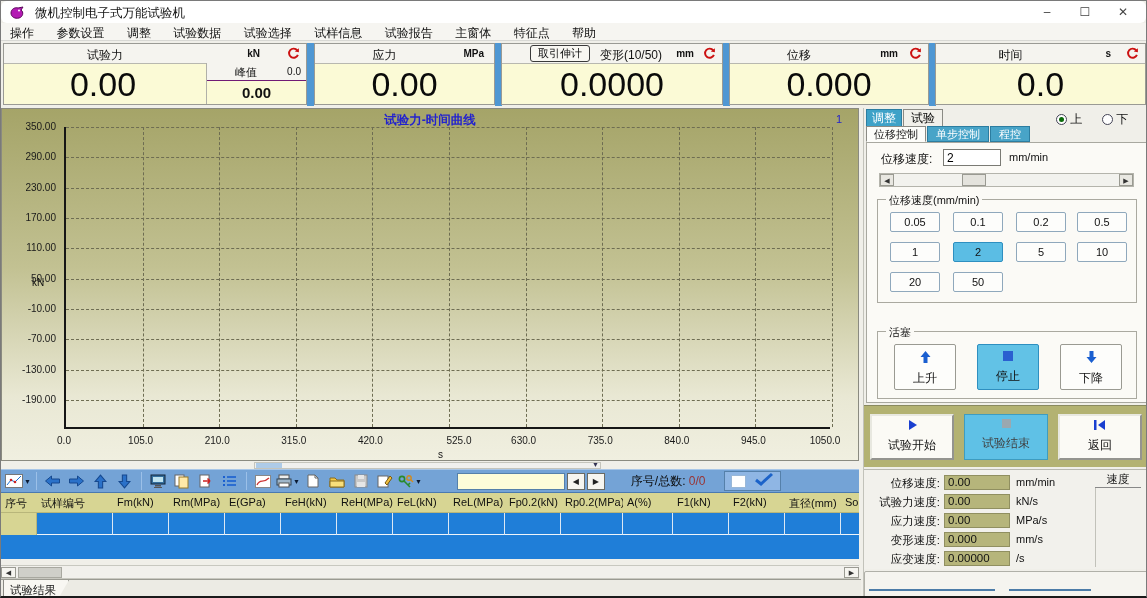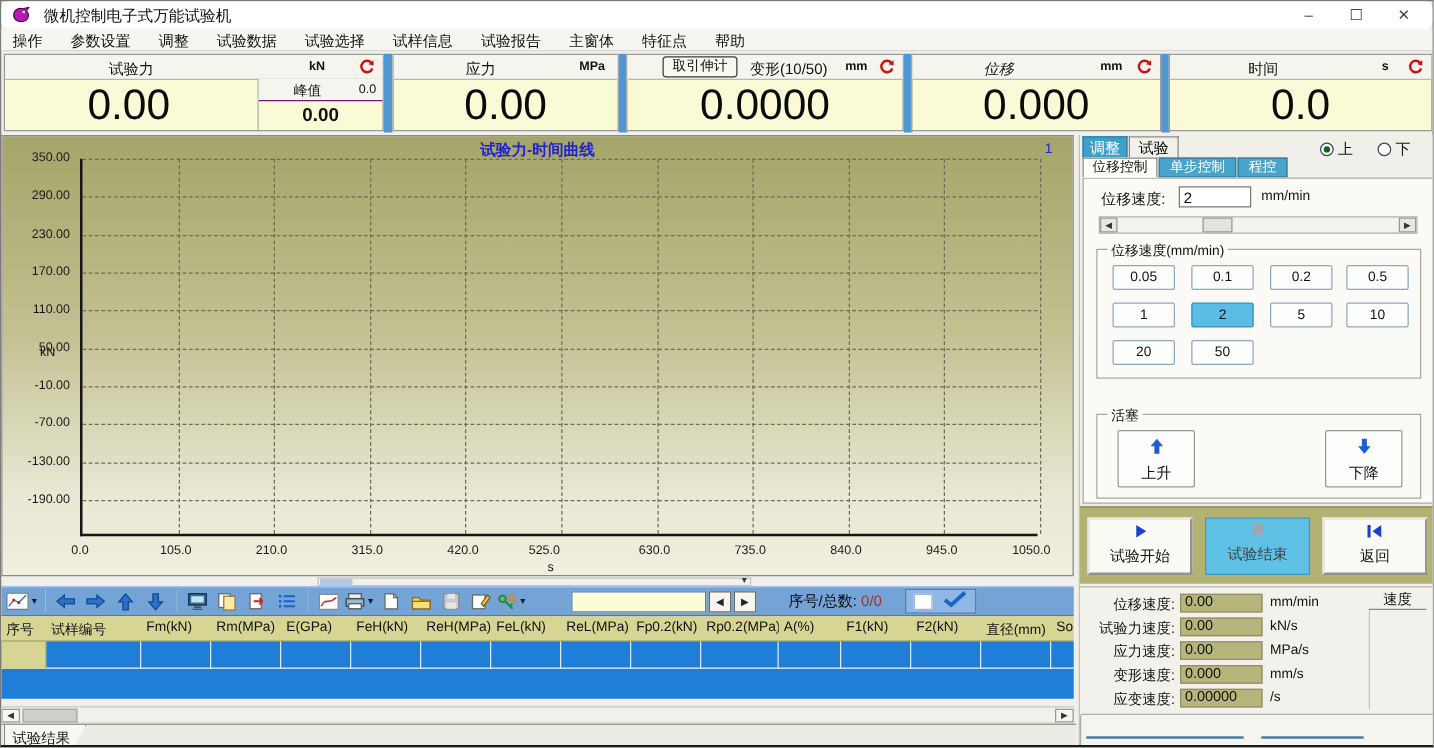--- a/index.html
+++ b/index.html
@@ -197,21 +197,21 @@
             <path d="M14.6 1.4 L14.6 6.6 L9.6 5.4 Z" fill="#cc1111"></path>
           </svg>
       </span>
     </div>
     <div class="m-value">0.0000</div>
   </div>
   <div class="mdiv" style="left:722px;"></div>
 
   <div class="meter" style="left:728px;width:200px;">
     <div class="m-head">
-      <span class="m-label" style="right:60px;font-style:italic;">位移</span>
+      <span class="m-label" style="right:60px;">位移</span>
       <span class="m-unit" style="right:30px;">mm</span>
       <span class="m-refresh">
         <svg width="13" height="13" viewBox="0 0 16 16">
             <path d="M13.4 9.6 A5.6 5.6 0 1 1 12.6 4.2" fill="none" stroke="#cc1111" stroke-width="2.4"></path>
             <path d="M14.6 1.4 L14.6 6.6 L9.6 5.4 Z" fill="#cc1111"></path>
           </svg>
       </span>
     </div>
     <div class="m-value">0.000</div>
   </div>
@@ -266,21 +266,21 @@
       <div class="ytick" style="top: 163.667px;">50.00</div>
       <div class="ytick" style="top: 194px;">-10.00</div>
       <div class="ytick" style="top: 224.333px;">-70.00</div>
       <div class="ytick" style="top: 254.667px;">-130.00</div>
       <div class="ytick" style="top: 285px;">-190.00</div>
       <div class="xtick" style="left: 41px;">0.0</div>
       <div class="xtick" style="left: 117.6px;">105.0</div>
       <div class="xtick" style="left: 194.2px;">210.0</div>
       <div class="xtick" style="left: 270.8px;">315.0</div>
       <div class="xtick" style="left: 347.4px;">420.0</div>
-      <div class="xtick" style="left: 404px; text-align: right;">525.0</div>
+      <div class="xtick" style="left: 436px;">525.0</div>
       <div class="xtick" style="left: 500.6px;">630.0</div>
       <div class="xtick" style="left: 577.2px;">735.0</div>
       <div class="xtick" style="left: 653.8px;">840.0</div>
       <div class="xtick" style="left: 730.4px;">945.0</div>
       <div class="xtick" style="left: 802px;">1050.0</div>
     </div>
 
   <div id="rpanel">
     <div class="tab active-teal" style="left:2px;width:36px;">调整</div>
     <div class="tab plain" style="left:39px;width:40px;">试验</div>
@@ -322,20 +322,26 @@
         <div class="speed-btn" style="left:75px;top:72px;">50</div>
       </div>
 
       <div class="group" style="left:10px;top:188px;width:260px;height:68px;">
         <span class="legend">活塞</span>
         <div class="pist-btn" style="left:16px;">
           <span><svg width="15" height="14" viewBox="0 0 14 14">
                 <path d="M7 1 L12 7 H9 V13 H5 V7 H2 Z" fill="#1a5fd0"></path>
               </svg></span>
           <span class="lbl">上升</span>
+        </div>
+        <div class="pist-btn active" style="left:99px;">
+          <span><svg width="12" height="12">
+                <rect x="1" y="1" width="10" height="10" fill="#2a5fd0"></rect>
+              </svg></span>
+          <span class="lbl">停止</span>
         </div>
         <div class="pist-btn" style="left:182px;">
           <span><svg width="15" height="14" viewBox="0 0 14 14">
                 <path d="M7 13 L12 7 H9 V1 H5 V7 H2 Z" fill="#1a5fd0"></path>
               </svg></span>
           <span class="lbl">下降</span>
         </div>
       </div>
     </div>
 

